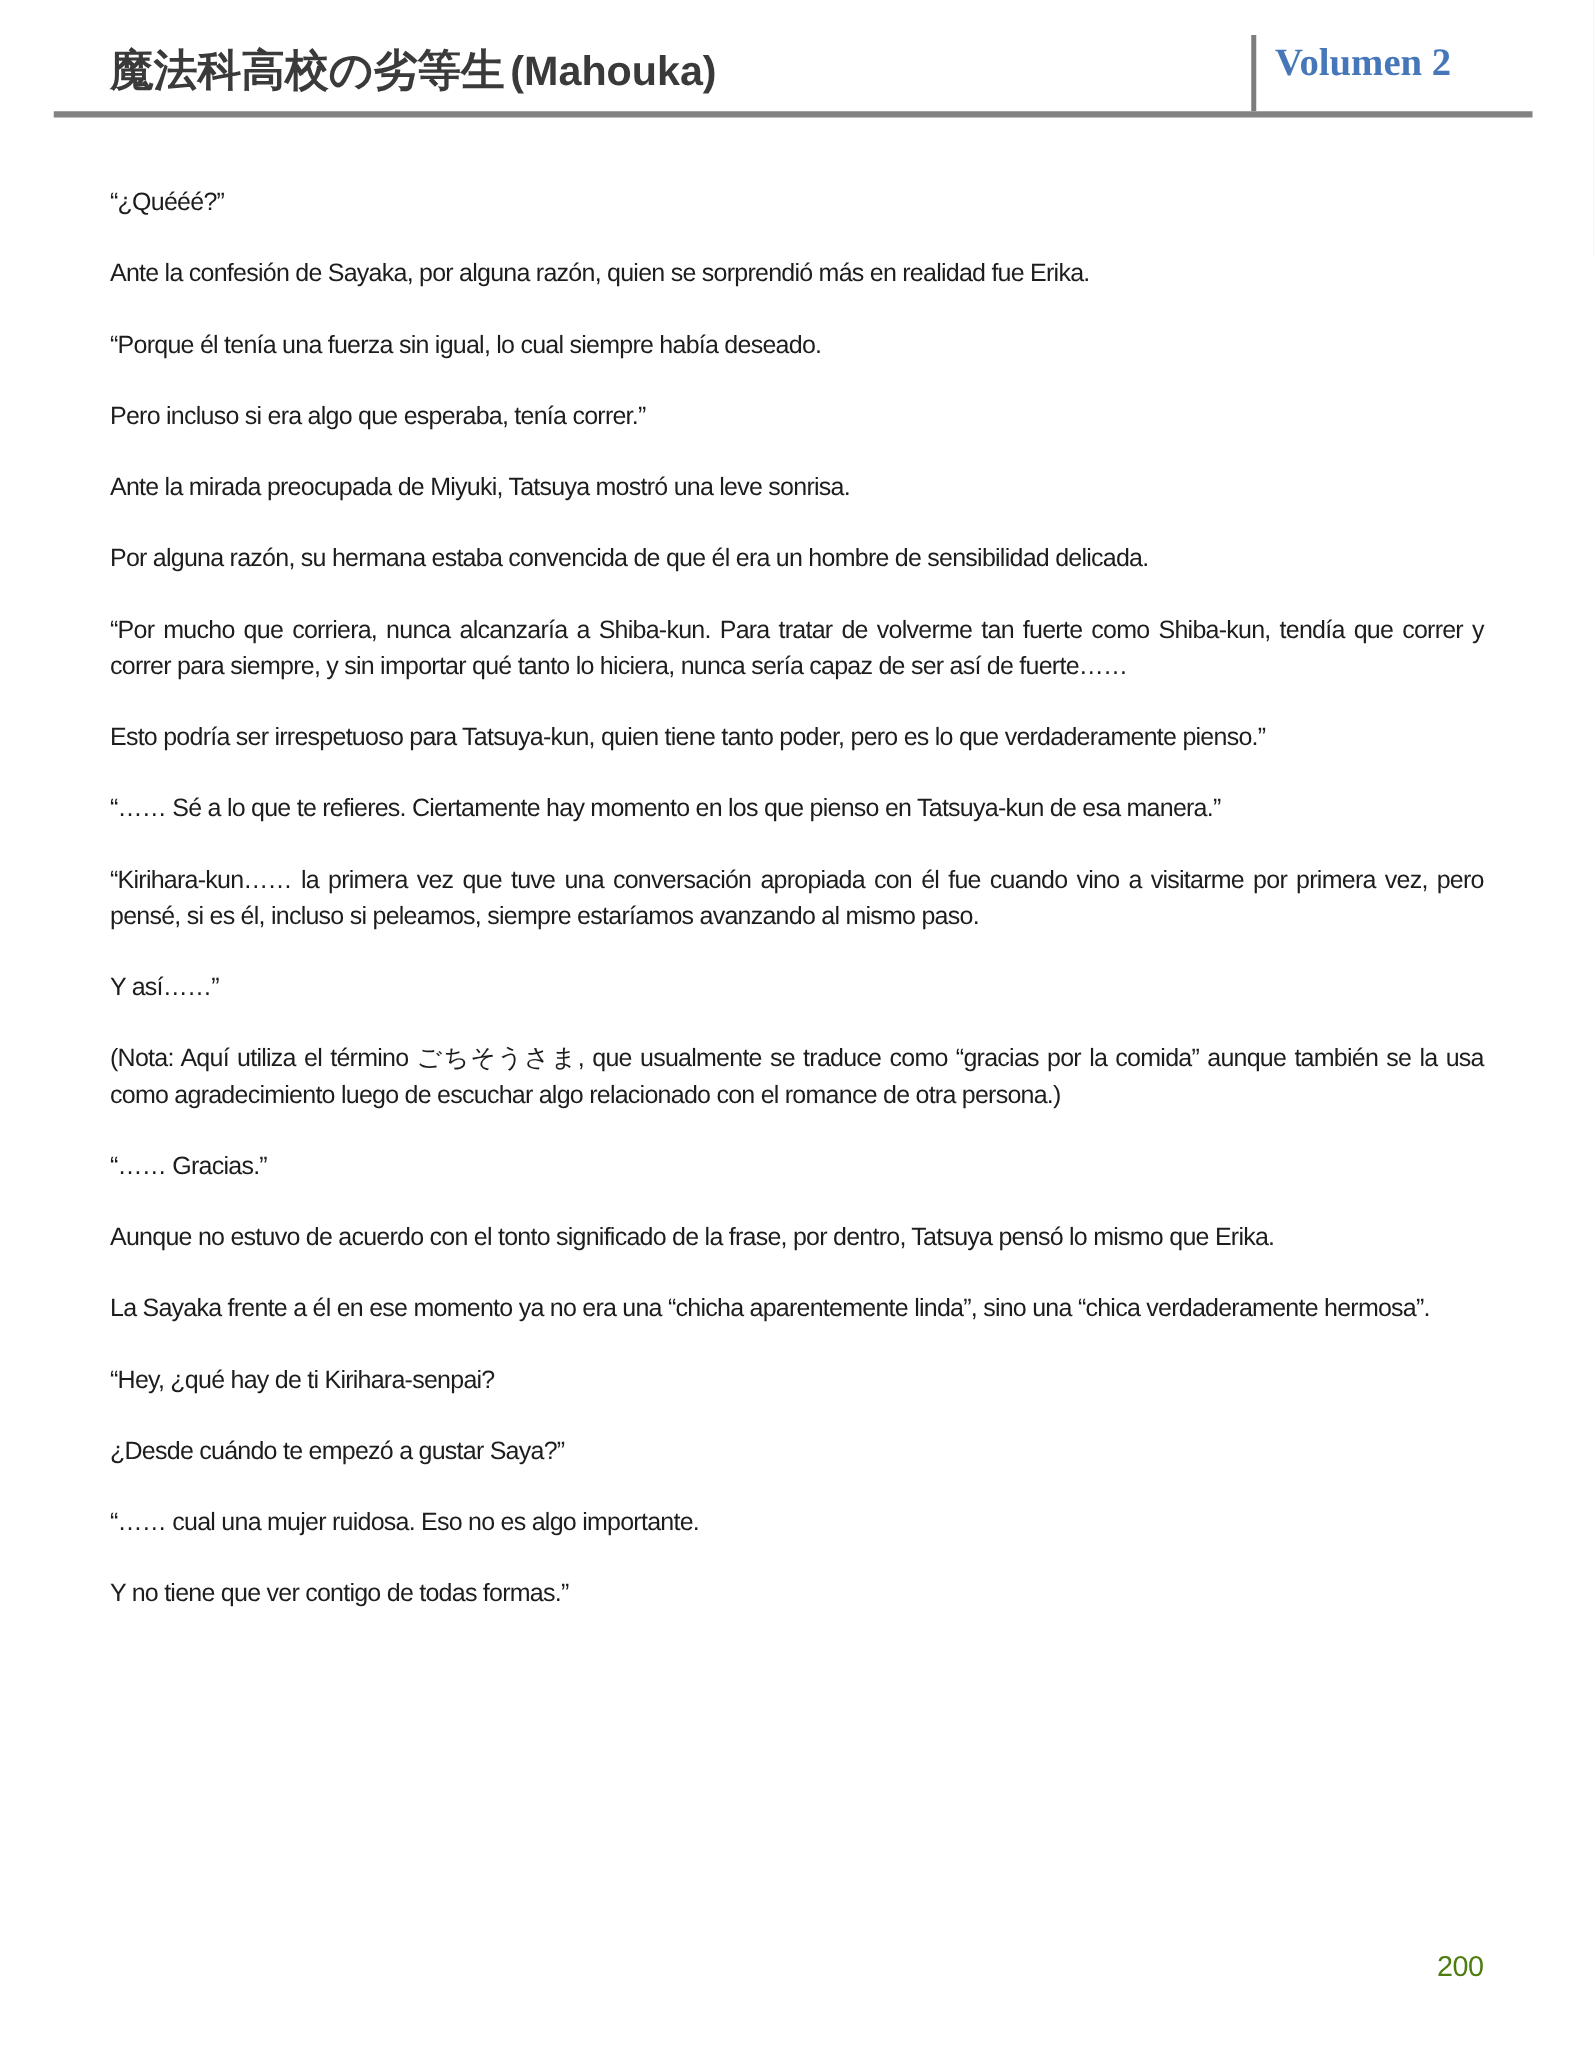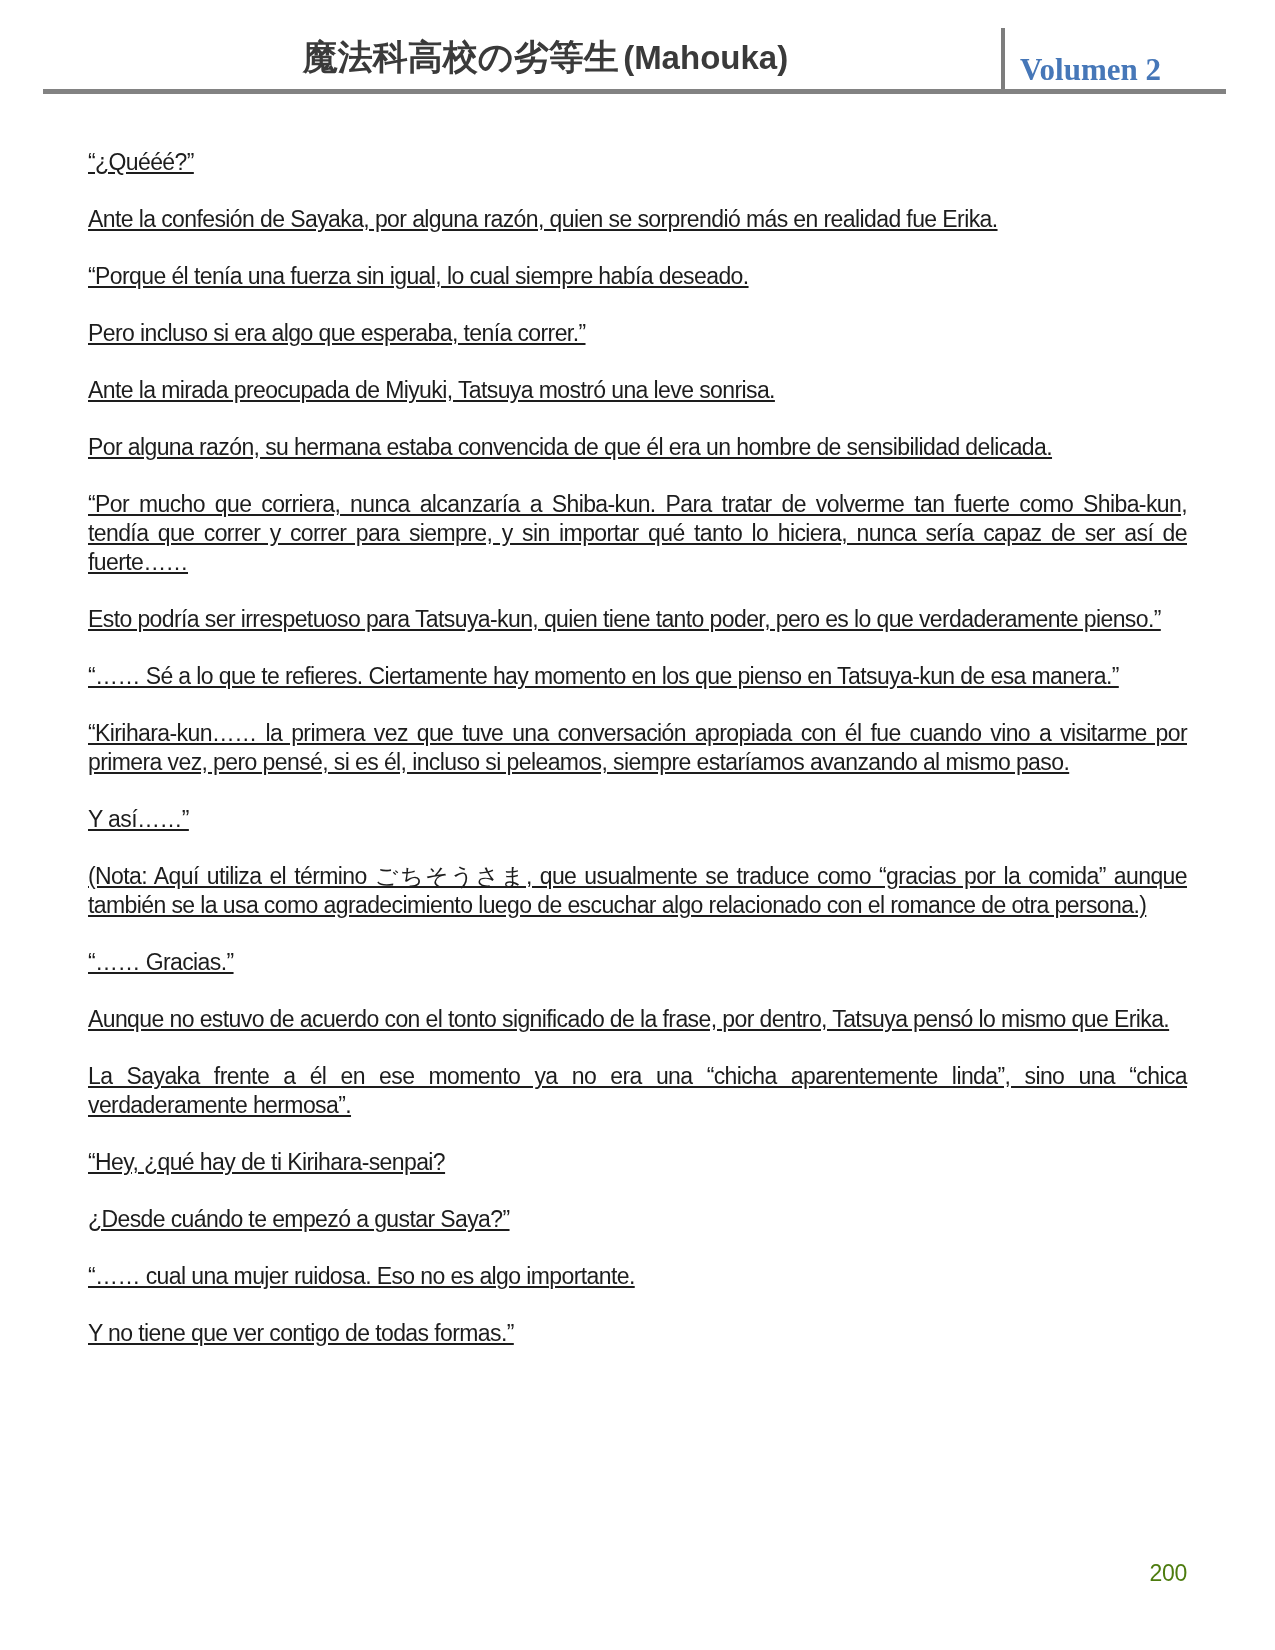--- a/index.html
+++ b/index.html
@@ -12,21 +12,21 @@
     font-family: "Liberation Sans", sans-serif;
     overflow: hidden;
   }
 
   
   .header-title {
     position: absolute;
     left: 88px;
     width: 915px;
     top: 34px;
-    text-align: center;
+    text-align: left;
     line-height: 46px;
     color: #3a3a3a;
     white-space: nowrap;
   }
   .title-jp {
     font-family: "DejaVu Serif", "Liberation Serif", serif;
     font-weight: bold;
     font-size: 35px;
   }
   .title-latin {
@@ -38,21 +38,21 @@
     position: absolute;
     left: 1001px;
     top: 28px;
     width: 4px;
     height: 61px;
     background: #7d7d7d;
   }
   .header-volume {
     position: absolute;
     left: 1020px;
-    top: 52px;
+    top: 32px;
     font-family: "Liberation Serif", "DejaVu Serif", serif;
     font-weight: bold;
     font-size: 31px;
     color: #4677b8;
     white-space: nowrap;
   }
   .header-rule {
     position: absolute;
     left: 43px;
     width: 1183px;
@@ -63,26 +63,25 @@
 
   
   .body-text {
     position: absolute;
     left: 88px;
     right: 88px;
     top: 148px;
   }
   .para {
     margin: 0 0 28px 0;
-    font-size: 23px;
+    font-size: 20px;
     line-height: 29px;
     letter-spacing: -0.6px;
     text-align: justify;
     color: #1d1d1d;
-    text-decoration: underline;
   }
 
   
   .page-number {
     position: absolute;
     right: 88px;
     top: 1560px;
     font-size: 23px;
     letter-spacing: -0.3px;
     color: #4d7c0f;

